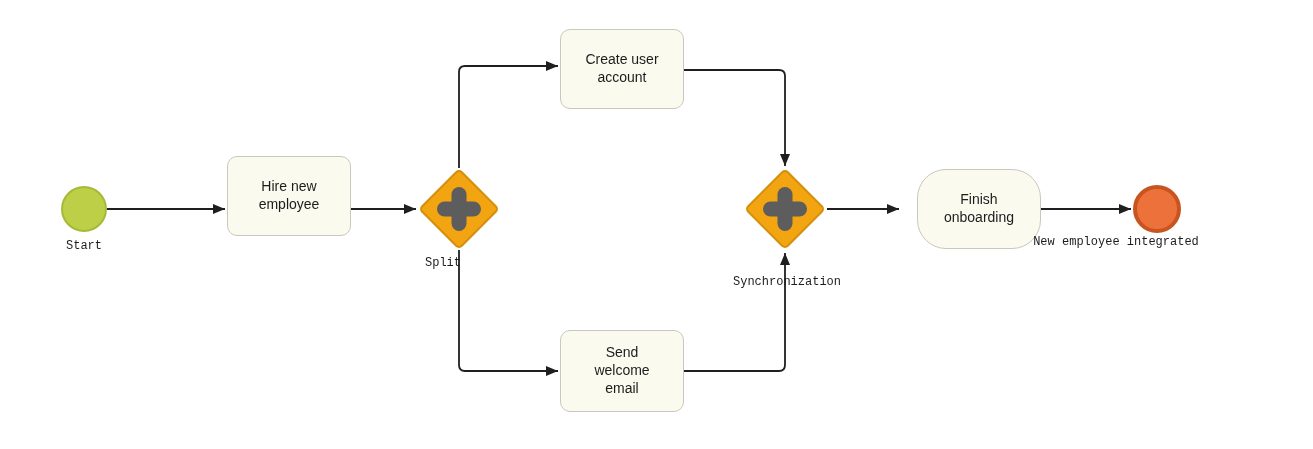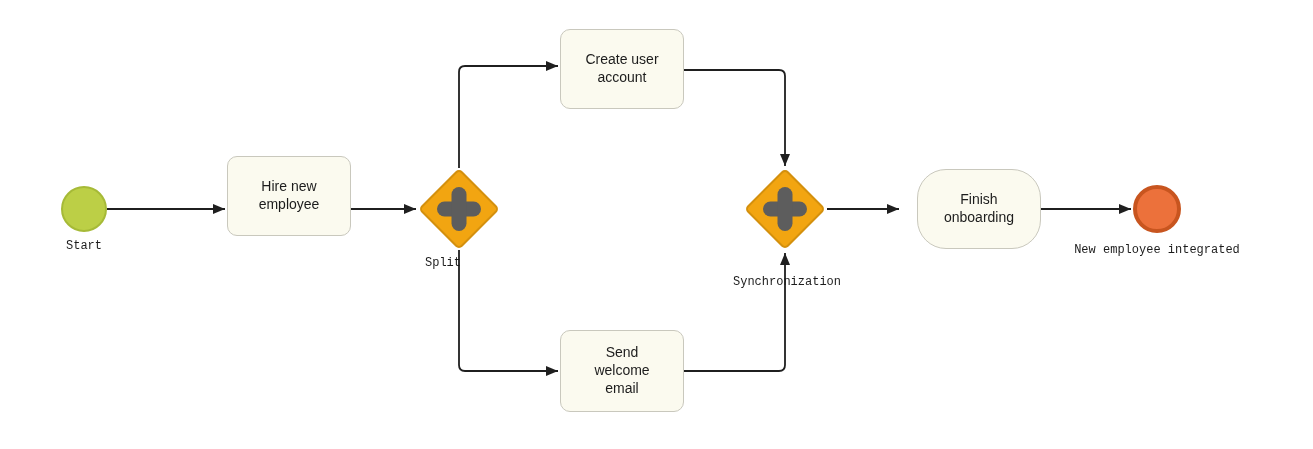--- a/index.html
+++ b/index.html
@@ -141,15 +141,15 @@
     <div class="plus"></div>
   </div>
   <div class="node-label" style="left:707px; top:267px; width:160px;margin-top:8px;">Synchronization</div>
 
   <div class="task" style="left:917px; top:169px;border-radius:29px;">
     <span class="task-label">Finish
 onboarding</span>
   </div>
 
   <div class="event end" style="left:1133px; top:185px;"></div>
-  <div class="node-label" style="left:1047px; top:235px; width:220px;margin-top:8px;">New employee integrated</div>
+  <div class="node-label" style="left:1006px; top:235px; width:220px;">New employee integrated</div>
 
 </div>
 
 </body></html>

